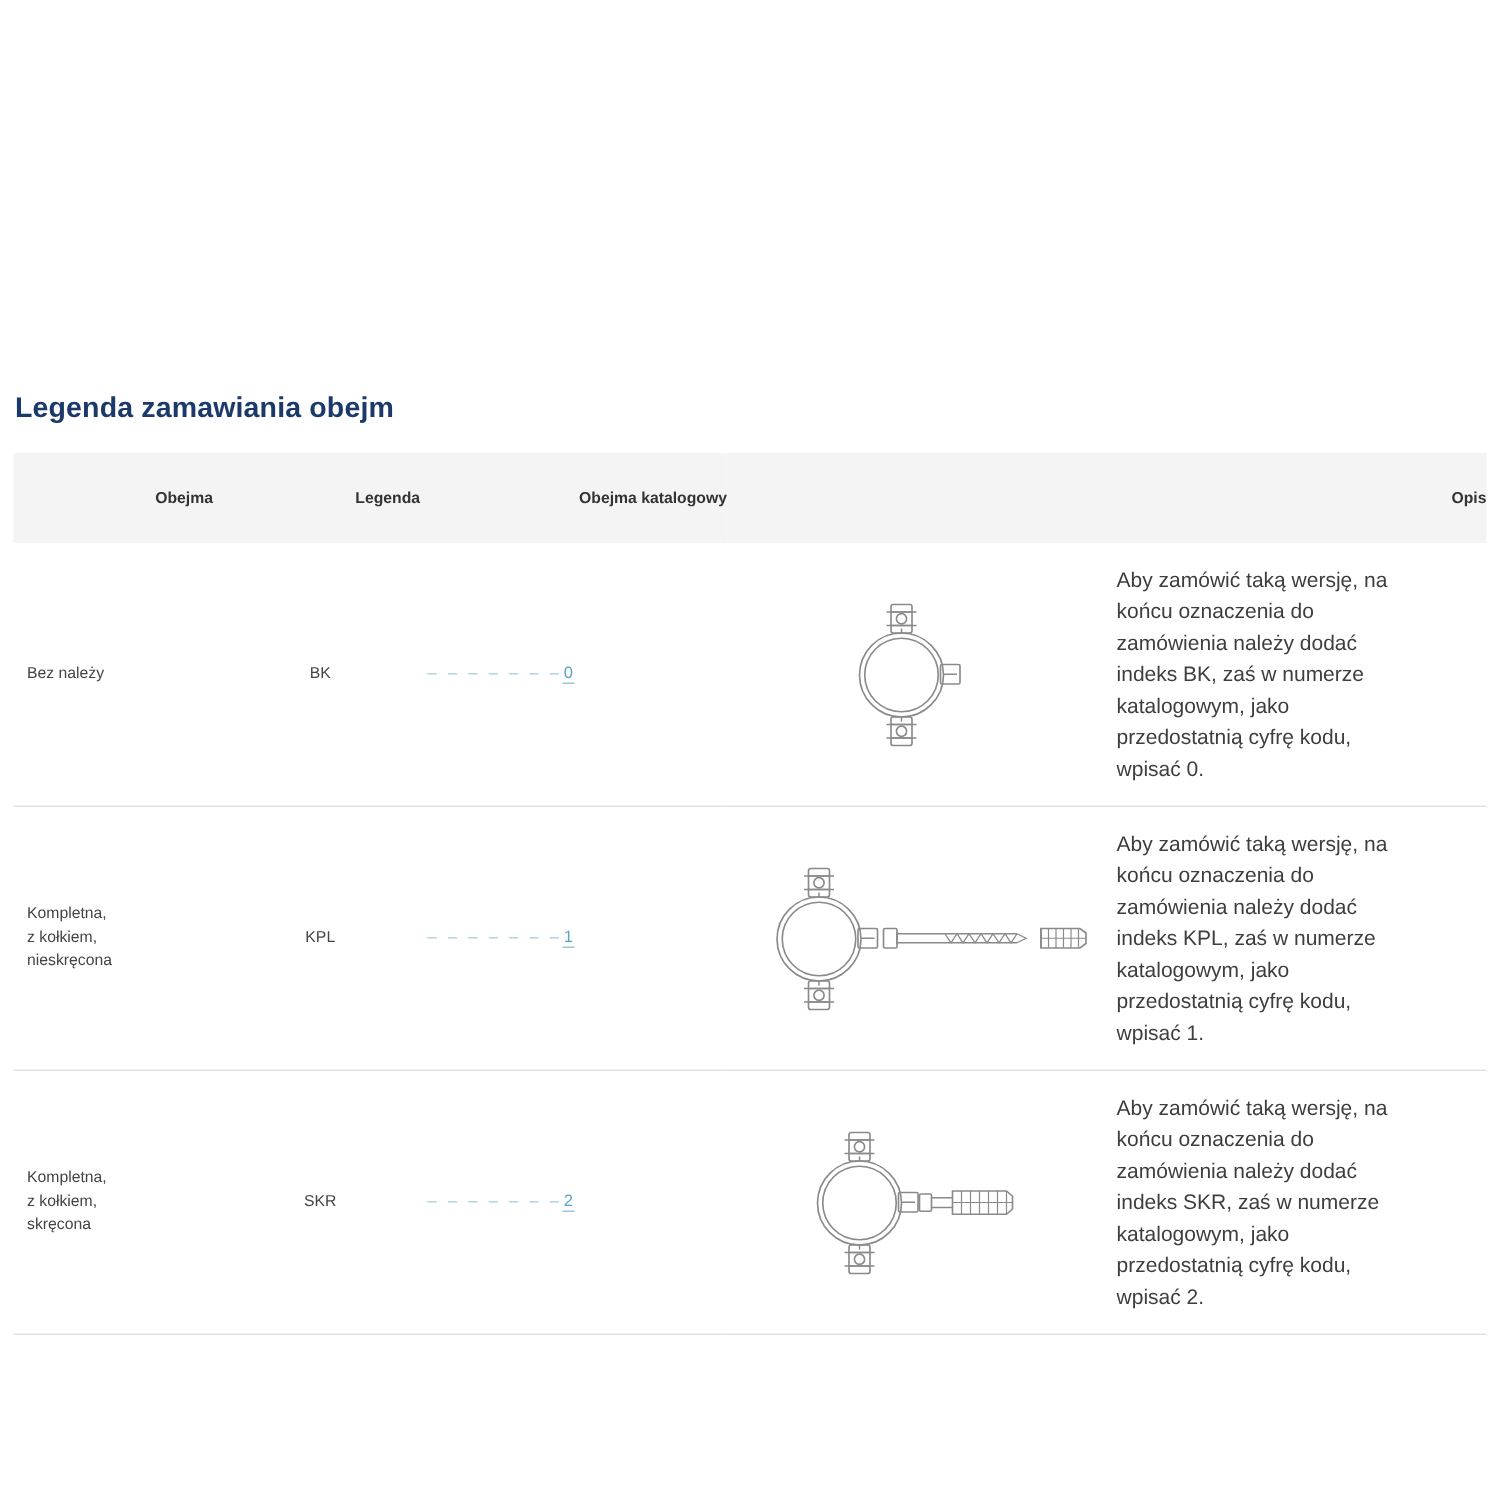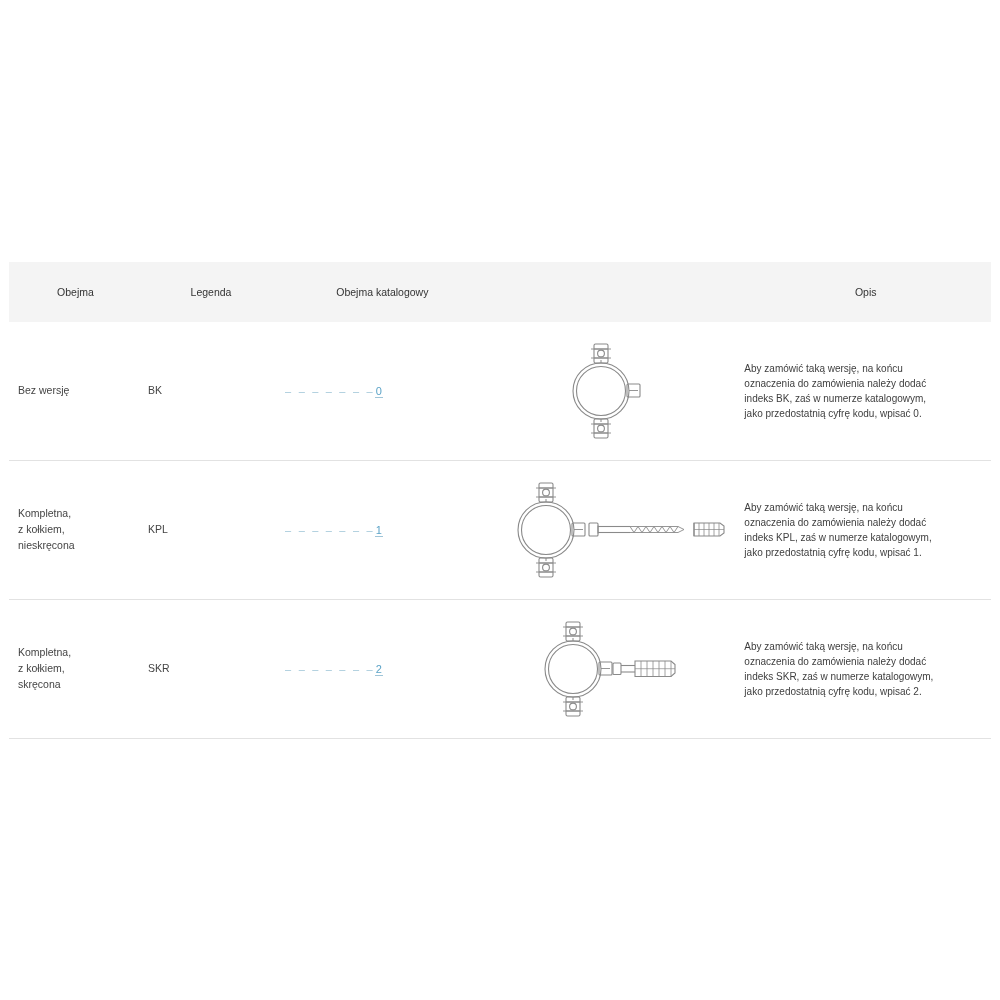--- a/index.html
+++ b/index.html
@@ -42,31 +42,31 @@
   table.legend {
     width: 982px;
     margin: 0 0 0 9px;
     border-collapse: collapse;
     table-layout: fixed;
   }
 
   table.legend thead th {
     background: #f4f4f4;
     font-size: 10.5px;
-    font-weight: normal;
+    font-weight: bold;
     color: #333333;
-    text-align: center;
+    text-align: right;
     padding: 13px 0 13px 0;
     height: 34px;
     vertical-align: middle;
     border: none;
   }
 
   th.col-obejma, td.col-obejma { width: 130px; padding-left: 9px; }
-  th.col-indeks, td.col-indeks { width: 135px; padding-left: 6px; }
+  th.col-indeks, td.col-indeks { width: 135px; padding-left: 6px; text-align: center; }
   th.col-numer, td.col-numer { width: 200px; padding-left: 5px; }
   th.col-img, td.col-img { width: 250px; }
   th.col-opis, td.col-opis { width: 245px; padding-left: 4px; }
 
   table.legend tbody td {
     border-bottom: 1px solid #e2e2e2;
     vertical-align: middle;
     font-size: 10.5px;
     color: #444444;
     padding-top: 14px;
@@ -92,55 +92,56 @@
     font-size: 11px;
   }
   .code .digit {
     color: #5ba3c7;
     font-size: 11px;
     border-bottom: 1px solid #9fc5d8;
     padding: 0 1px;
   }
 
   .opis {
-    font-size: 10px;
+    font-size: 14px;
     color: #3e3e3e;
     line-height: 1.5;
     max-width: 200px;
   }
 
   .fig {
     display: block;
     margin: 0 auto;
   }
 
   .fig-cell { text-align: center; }
 </style>
 </head>
 <body>
 
 <div class="page">
 
   <div class="legend-block">
 
+    <div class="legend-title">Legenda zamawiania obejm</div>
 
     <table class="legend">
       <thead>
         <tr>
           <th class="col-obejma">Obejma</th>
           <th class="col-indeks">Legenda</th>
           <th class="col-numer">Obejma katalogowy</th>
           <th class="col-img"></th>
           <th class="col-opis">Opis</th>
         </tr>
       </thead>
       <tbody>
 
         <tr>
-          <td class="col-obejma multi-line">Bez wersję</td>
+          <td class="col-obejma multi-line">Bez należy</td>
           <td class="col-indeks">BK</td>
           <td class="col-numer">
             <span class="code">
               <span class="dashes">– – – – – – –</span><span class="digit">0</span>
             </span>
           </td>
           <td class="col-img fig-cell">
             <svg class="fig" width="120" height="110" viewBox="0 0 120 110" fill="none" stroke="#8a8a8a" stroke-width="1.1">
 
               <circle cx="48" cy="55" r="28"></circle>

